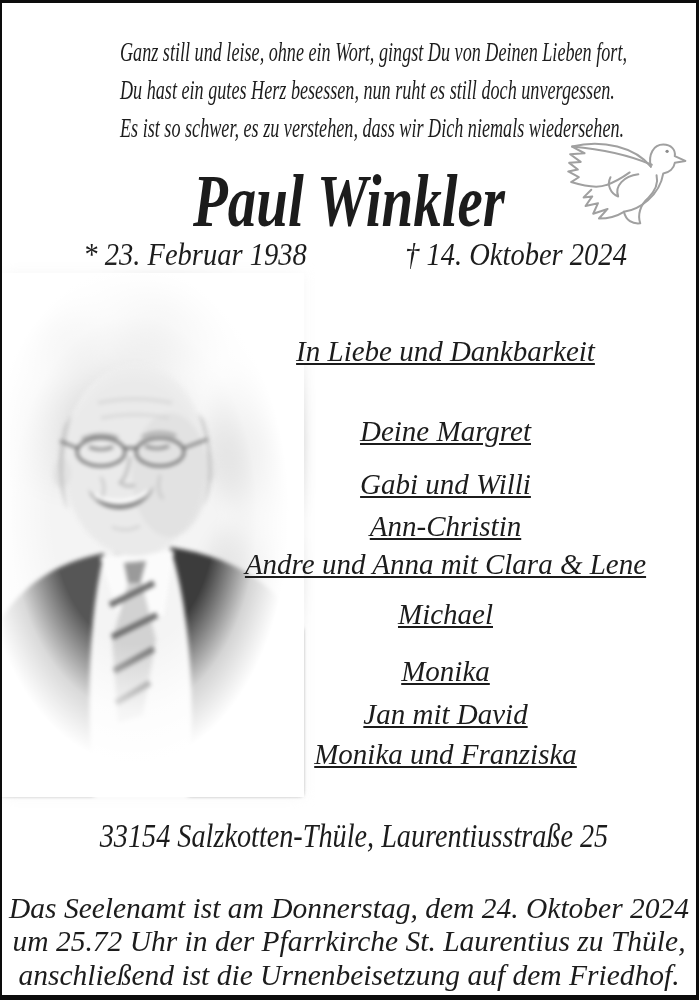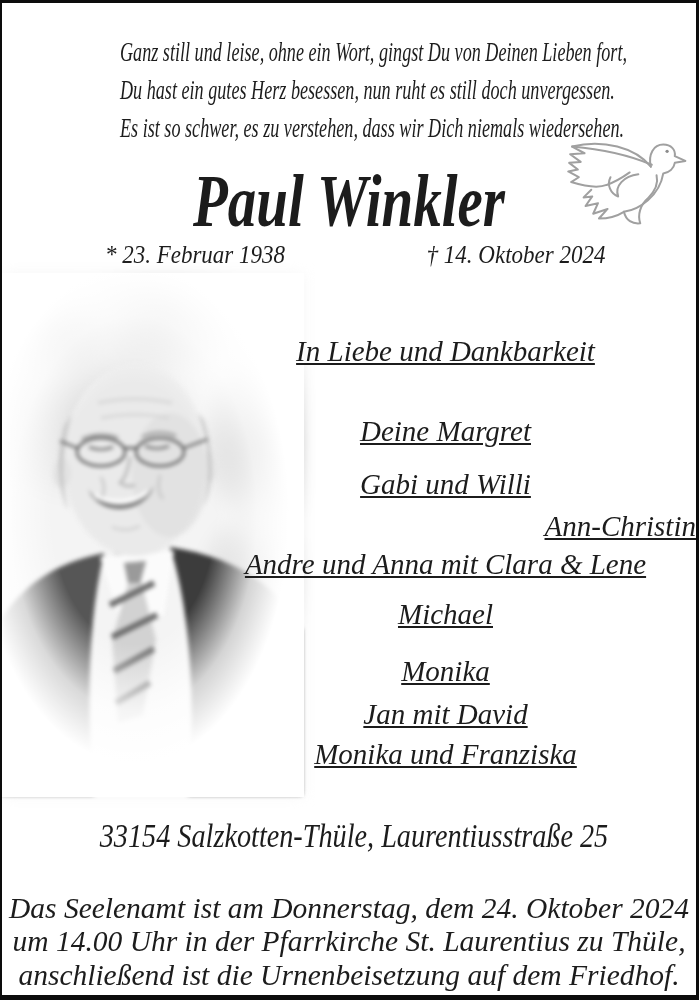--- a/index.html
+++ b/index.html
@@ -25,21 +25,21 @@
   .poem .line{transform:scaleX(0.66);}
 
   
   .name{top:160px;left:0;width:100%;font-size:75px;font-weight:bold;line-height:1;transform:scaleX(0.76);}
 
   
   .dove{left:552px;top:132px;width:136px;height:96px;}
   .dove svg{display:block;width:100%;height:100%;}
 
   
-  .dates{top:234px;left:0;width:100%;height:36px;font-size:25px;line-height:36px;}
+  .dates{top:234px;left:0;width:100%;height:36px;font-size:31px;line-height:36px;}
   .birth{left:28px;width:330px;}
   .death{left:344px;width:340px;}
   .dates .cx{transform:scaleX(0.92);}
 
   
   .photo{left:0;top:272px;width:300px;height:520px;}
   .photo-bg{position:absolute;inset:0;
     background:
       radial-gradient(90px 70px at 15% 10%, #c9c9c9, rgba(201,201,201,0) 70%),
       radial-gradient(120px 90px at 55% 7%, #d6d6d6, rgba(214,214,214,0) 70%),
@@ -53,21 +53,21 @@
   .photo-fade{position:absolute;inset:-2px;
     background:radial-gradient(ellipse 58% 54% at 44% 46%,
       rgba(255,255,255,0) 46%,
       rgba(255,255,255,0.78) 70%,
       #ffffff 88%);
   }
 
   
   .rcol{left:193px;width:501px;font-size:29px;line-height:36px;text-decoration:underline;}
   .tribute{top:330px;}
-  .m0{top:410px;} .m1{top:463px;} .m2{top:505px;text-align:right;} .m3{top:543px;}
+  .m0{top:410px;} .m1{top:463px;} .m2{top:505px;} .m3{top:543px;}
   .m4{top:593px;} .m5{top:650px;} .m6{top:693px;} .m7{top:733px;}
 
   
   .address{top:815px;left:10px;width:684px;font-size:34px;line-height:36px;font-style:italic;}
   .address .cx{transform:scaleX(0.83);}
   .service{left:0;width:100%;font-size:29.5px;line-height:36px;margin-top:22px;}
   .s0{top:865px;} .s1{top:898px;} .s2{top:932px;}
   .cx{display:block;}
 </style>
 </head>
@@ -168,16 +168,16 @@
   <div class="abs rcol m4 center cx">Michael</div>
   <div class="abs rcol m5 center cx">Monika</div>
   <div class="abs rcol m6 center cx">Jan mit David</div>
   <div class="abs rcol m7 center cx">Monika und Franziska</div>
 
   <div class="abs address center">
     <span class="cx">33154 Salzkotten-Thüle, Laurentiusstraße 25</span>
   </div>
 
   <div class="abs service s0 center cx">Das Seelenamt ist am Donnerstag, dem 24. Oktober 2024</div>
-  <div class="abs service s1 center cx">um 14.00 Uhr in der Pfarrkirche St. Laurentius zu Thüle,</div>
+  <div class="abs service s1 center cx">um 25.72 Uhr in der Pfarrkirche St. Laurentius zu Thüle,</div>
   <div class="abs service s2 center cx">anschließend ist die Urnenbeisetzung auf dem Friedhof.</div>
 
 </div>
 
 </body></html>

